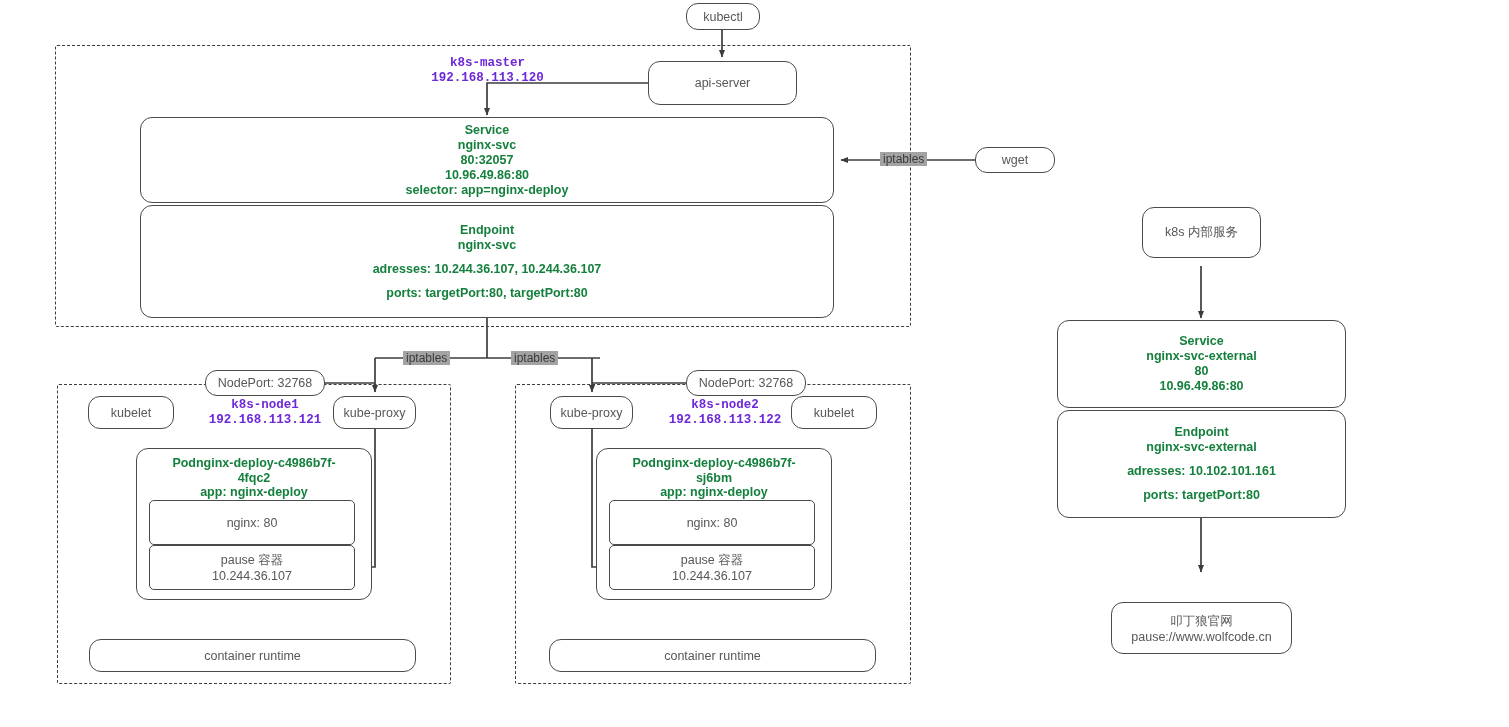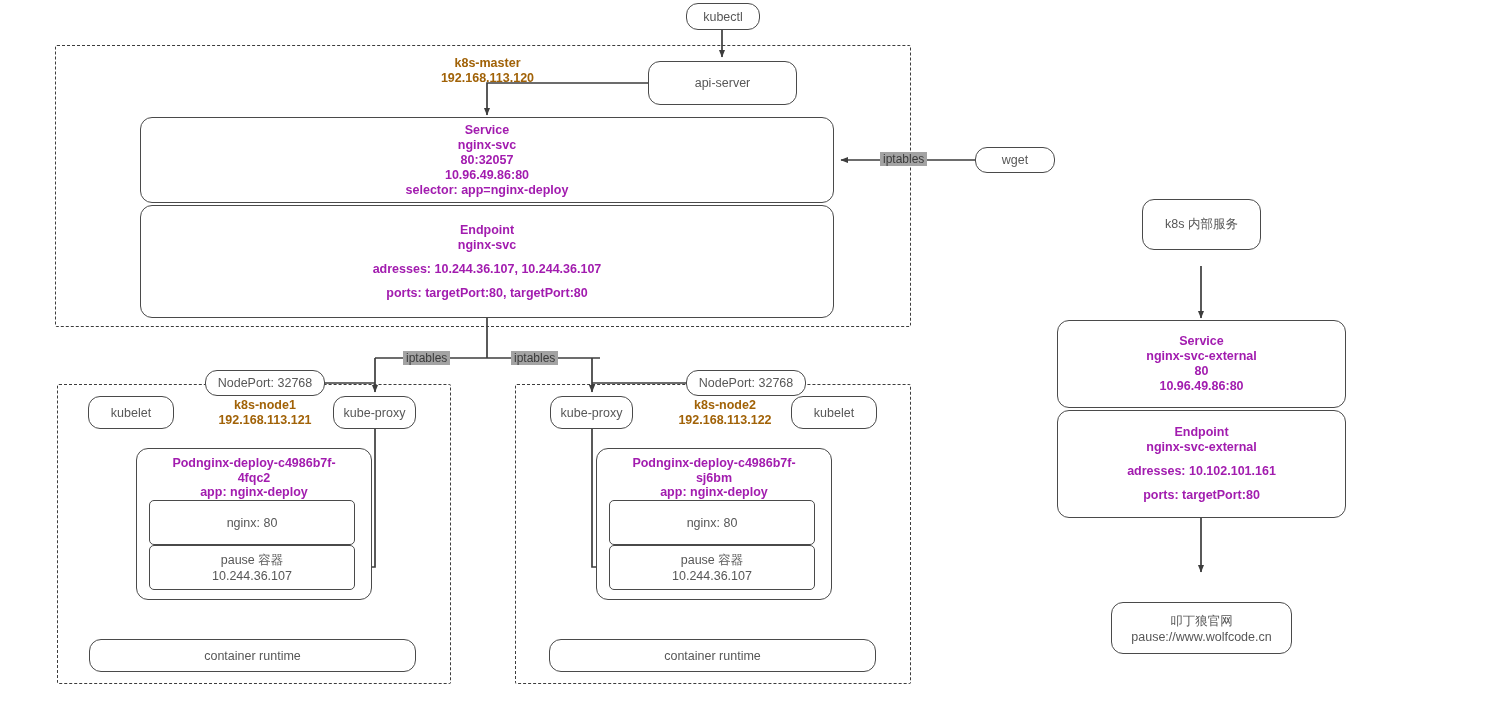--- a/index.html
+++ b/index.html
@@ -5,30 +5,30 @@
   html,body{margin:0;padding:0;background:#ffffff;}
   body{width:1509px;height:727px;position:relative;overflow:hidden;
        font-family:"Liberation Sans","DejaVu Sans",sans-serif;color:#3b3b3b;}
   #canvas{position:absolute;inset:0;}
   svg.lines{position:absolute;left:0;top:0;width:1509px;height:727px;overflow:visible;}
 
   .box{position:absolute;box-sizing:border-box;border:1.6px solid #4a4a4a;
        border-radius:12px;background:#fff;display:flex;flex-direction:column;
        align-items:center;justify-content:center;text-align:center;z-index:3;}
   .box.plain{font-size:12.5px;color:#575757;}
-  .box.bold{font-weight:bold;color:#a21caf;}
+  .box.bold{font-weight:bold;color:#15803d;}
   .box.sq{border-radius:5px;}
 
   .dashzone{position:absolute;box-sizing:border-box;z-index:1;
             border:1.7px dashed #3d3d3d;border-radius:2px;background:transparent;}
 
   .lbl{position:absolute;font-size:12px;color:#3a3a3a;background:#a3a3a3;
        padding:0 3px;z-index:4;white-space:nowrap;}
   .nodecap{position:absolute;text-align:center;font-weight:bold;font-size:12.5px;
-           line-height:15px;color:#a16207;z-index:4;white-space:nowrap;}
+           line-height:15px;color:#6d28d9;z-index:4;white-space:nowrap;font-family:Liberation Mono, monospace;}
 
   .ln1{font-size:12.5px;line-height:15px;}
   .sp{height:9px;}
   .tight{line-height:14.5px;}
 </style>
 </head>
 <body>
 
 <div id="canvas">
 
@@ -164,21 +164,21 @@
   </div>
   <div class="box plain sq" style="left:609px;top:545px;width:206px;height:45px;">
     <span>pause 容器</span>
     <span>10.244.36.107</span>
   </div>
 
   <div class="box plain" style="left:549px;top:639px;width:327px;height:33px;">
     <span>container runtime</span>
   </div>
 
-  <div class="box plain" style="left:1142px;top:199px;width:119px;height:51px;">
+  <div class="box plain" style="left:1142px;top:207px;width:119px;height:51px;">
     <span>k8s 内部服务</span>
   </div>
 
   <div class="box bold" style="left:1057px;top:320px;width:289px;height:88px;">
     <div class="ln1">Service</div>
     <div class="ln1">nginx-svc-external</div>
     <div class="ln1">80</div>
     <div class="ln1">10.96.49.86:80</div>
   </div>
 

